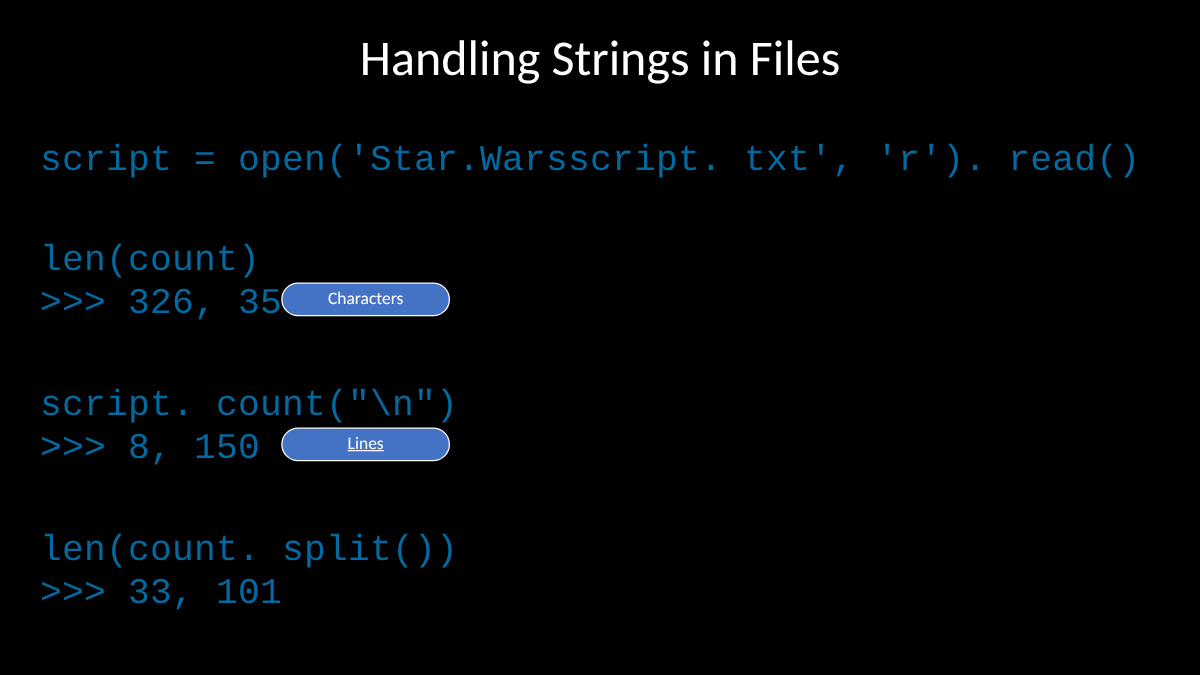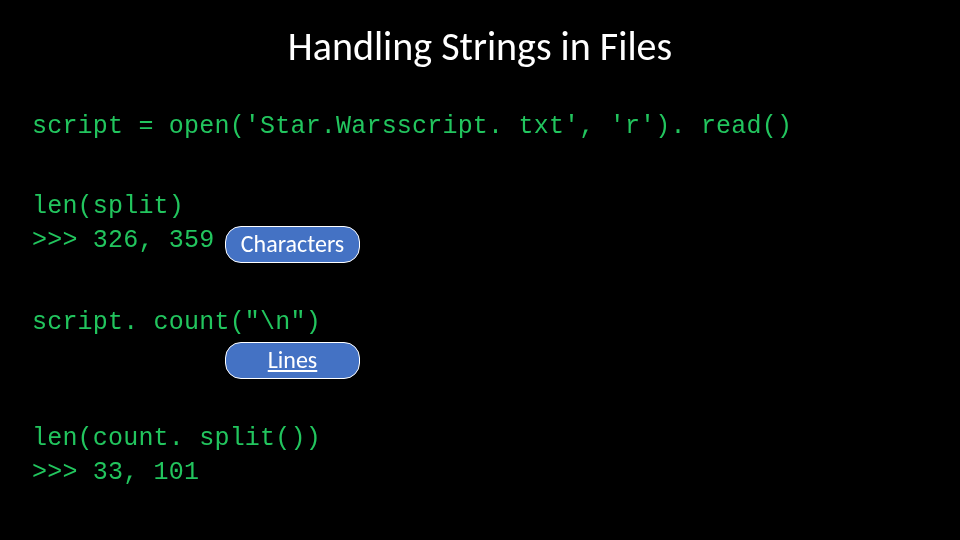--- a/index.html
+++ b/index.html
@@ -24,60 +24,61 @@
     width: 100%;
     text-align: center;
     font-size: 40px;
     font-weight: 400;
     color: #fff;
   }
   .code {
     position: absolute;
     left: 32px;
     font-family: "Courier New", Courier, monospace;
-    font-size: 25px;
-    color: #22c55e;
+    font-size: 29px;
+    color: #0369a1;
     white-space: pre;
     letter-spacing: 0.2px;
   }
   .line-open   { top: 112px; }
   .line-lencall{ top: 192px; }
   .line-lenout { top: 226px; }
   .line-cntcall{ top: 308px; }
   .line-cntout { top: 342px; }
   .line-spcall { top: 424px; }
   .line-spout  { top: 458px; }
 
   .badge {
     position: absolute;
     background: #4472c4;
     color: #fff;
-    font-size: 24px;
+    font-size: 14px;
     line-height: 1;
     padding: 5px 20px 6px 20px;
     border: 1px solid #fff;
     border-radius: 16px;
     text-align: center;
   }
   .badge-chars { left: 225px; top: 226px; width: 135px; padding-left:0; padding-right:0; }
   .badge-lines { left: 225px; top: 342px; width: 135px; padding-left:0; padding-right:0;text-decoration:underline; }
   .badge-words { left: 225px; top: 458px; width: 135px; padding-left:0; padding-right:0; }
 </style>
 </head>
 <body>
 
 <div class="slide">
 
   <div class="title">Handling Strings in Files</div>
 
   <div class="code line-open">script = open('Star.Warsscript. txt', 'r'). read()</div>
 
-  <div class="code line-lencall">len(split)</div>
+  <div class="code line-lencall">len(count)</div>
   <div class="code line-lenout">&gt;&gt;&gt; 326, 359</div>
   <div class="badge badge-chars">Characters</div>
 
   <div class="code line-cntcall">script. count("\n")</div>
+  <div class="code line-cntout">&gt;&gt;&gt; 8, 150</div>
   <div class="badge badge-lines">Lines</div>
 
   <div class="code line-spcall">len(count. split())</div>
   <div class="code line-spout">&gt;&gt;&gt; 33, 101</div>
 
 </div>
 
 </body></html>

